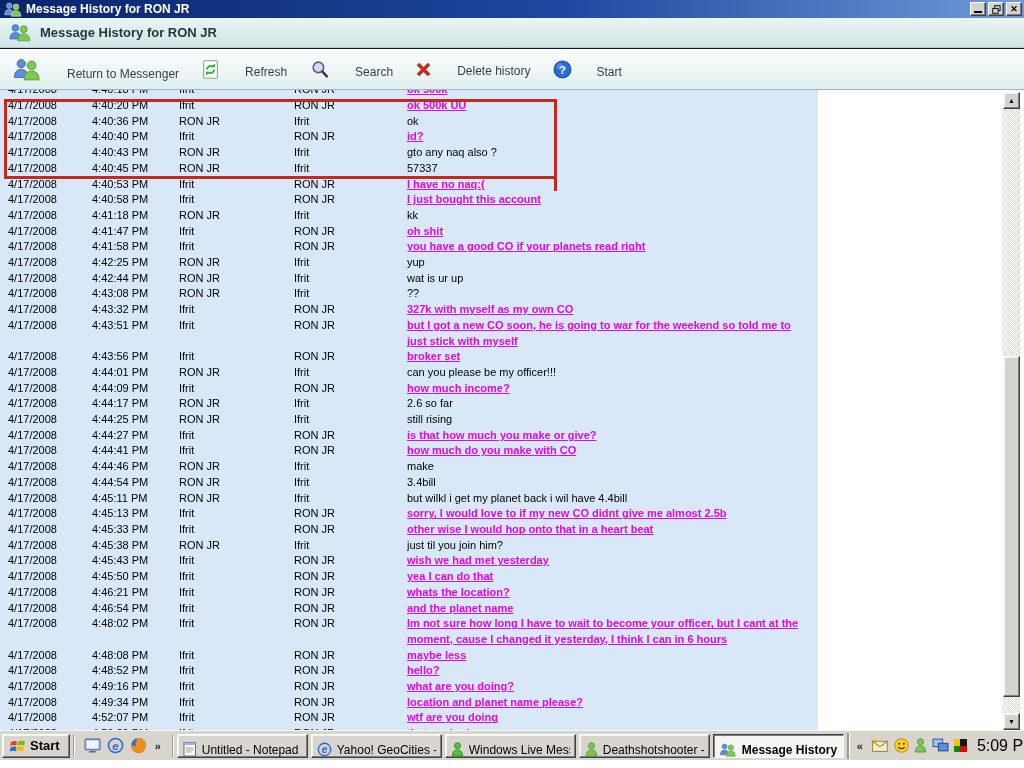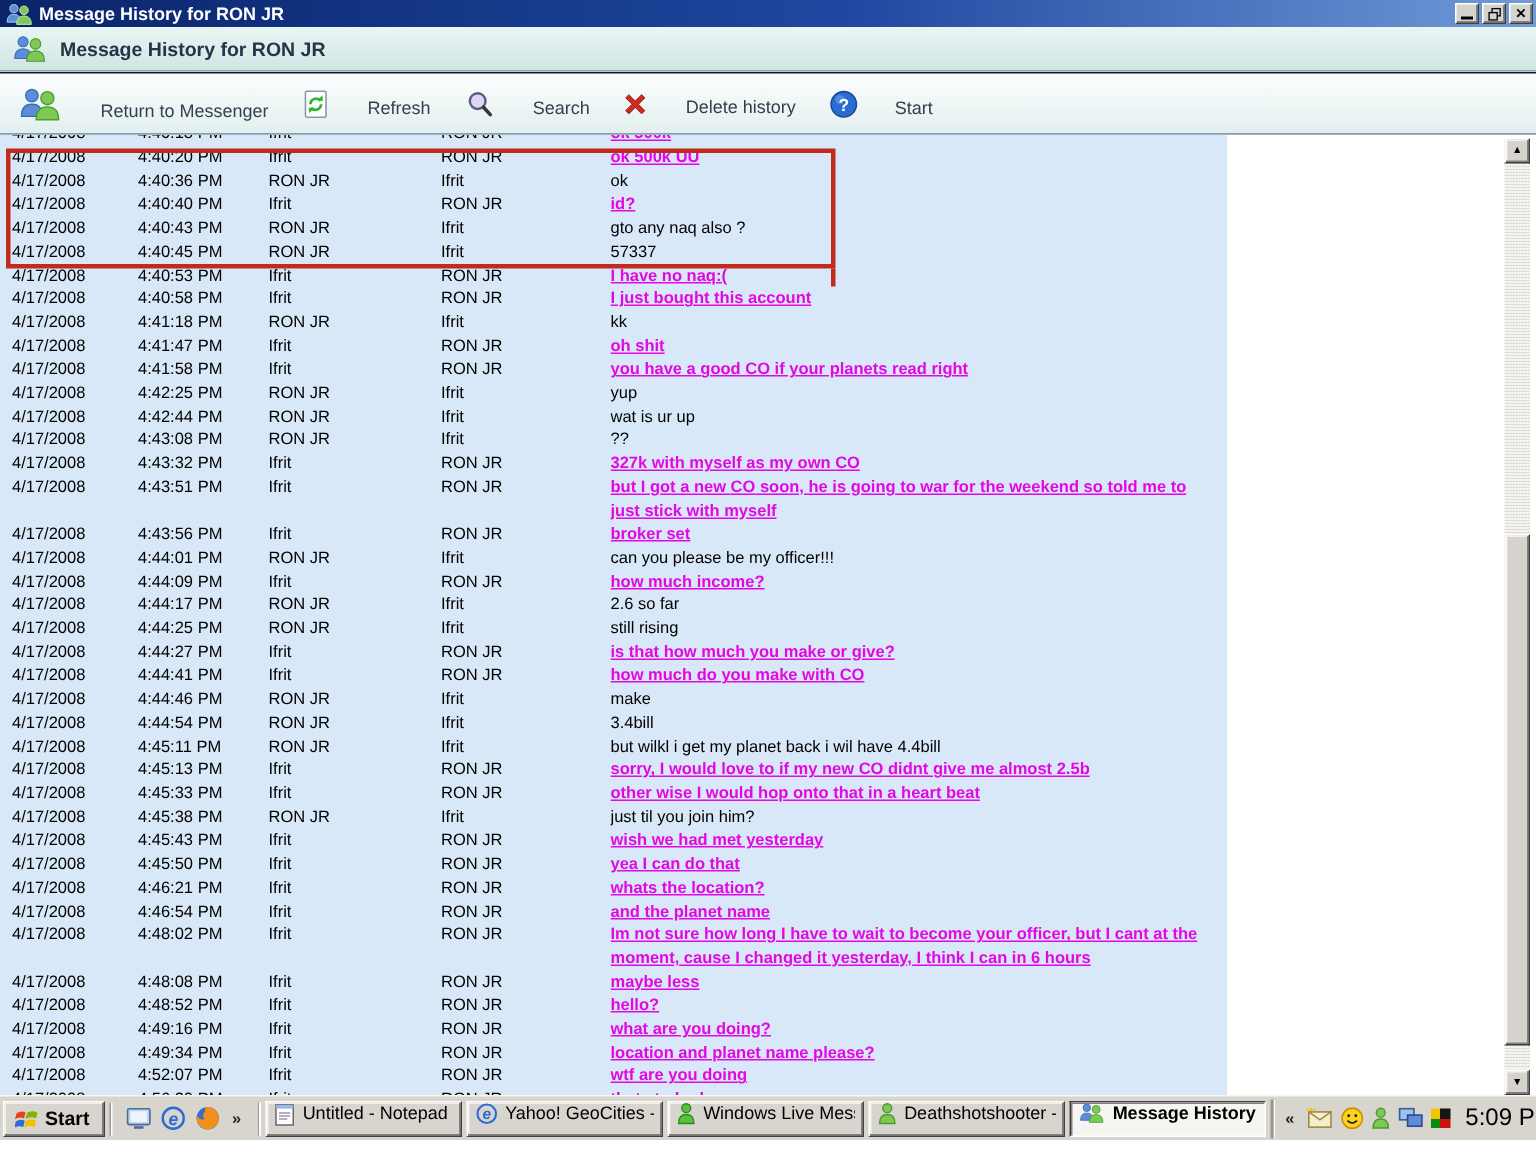--- a/index.html
+++ b/index.html
@@ -66,21 +66,21 @@
   
   .taskbar { position:absolute; bottom:0; left:0; right:0; height:30px; background:#d8d5ce;
     border-top:1px solid #f8f7f4; display:flex; align-items:center; padding:0 2px; }
   .start-btn { height:24px; flex:none; display:flex; align-items:center; gap:4px; padding:0 9px 0 7px;
     background:#d8d5ce; border:1px solid; border-color:#fff #404040 #404040 #fff;
     box-shadow:inset -1px -1px 0 #808080, inset 1px 1px 0 #f4f3ee; font-weight:bold; font-size:13px; }
   .ql { display:flex; align-items:center; gap:6px; padding:0 6px; flex:none; }
   .sep { width:2px; height:22px; flex:none; margin:0 3px;
     background:linear-gradient(90deg,#9a9890 50%,#ffffff 50%); }
   .tasks { display:flex; align-items:center; flex:none; }
-  .task-btn { width:131px; height:24px; display:flex; align-items:flex-start; gap:5px; padding:0 5px;
+  .task-btn { width:131px; height:24px; display:flex; align-items:flex-end; gap:5px; padding:0 5px;
     margin-right:3px; background:#d8d5ce; border:1px solid; border-color:#fff #404040 #404040 #fff;
     box-shadow:inset -1px -1px 0 #808080, inset 1px 1px 0 #f4f3ee; font-size:12px;
     overflow:hidden; white-space:nowrap; }
   .task-btn .lbl { overflow:hidden; text-overflow:clip; white-space:nowrap; }
   .task-btn.active { background:#f6f5f1; border-color:#404040 #fff #fff #404040;
     box-shadow:inset 1px 1px 0 #808080; font-weight:bold; }
   .tray { margin-left:auto; display:flex; align-items:center; gap:5px; height:26px;
     padding:0 6px; border-left:2px solid; border-left-color:#9a9890; box-shadow:inset 1px 0 0 #fff; flex:none; }
   .tray .clock { font-size:16px; color:#000; margin-left:5px; }
   .chev { font-size:11px; font-weight:bold; color:#222; padding:0 2px; }

